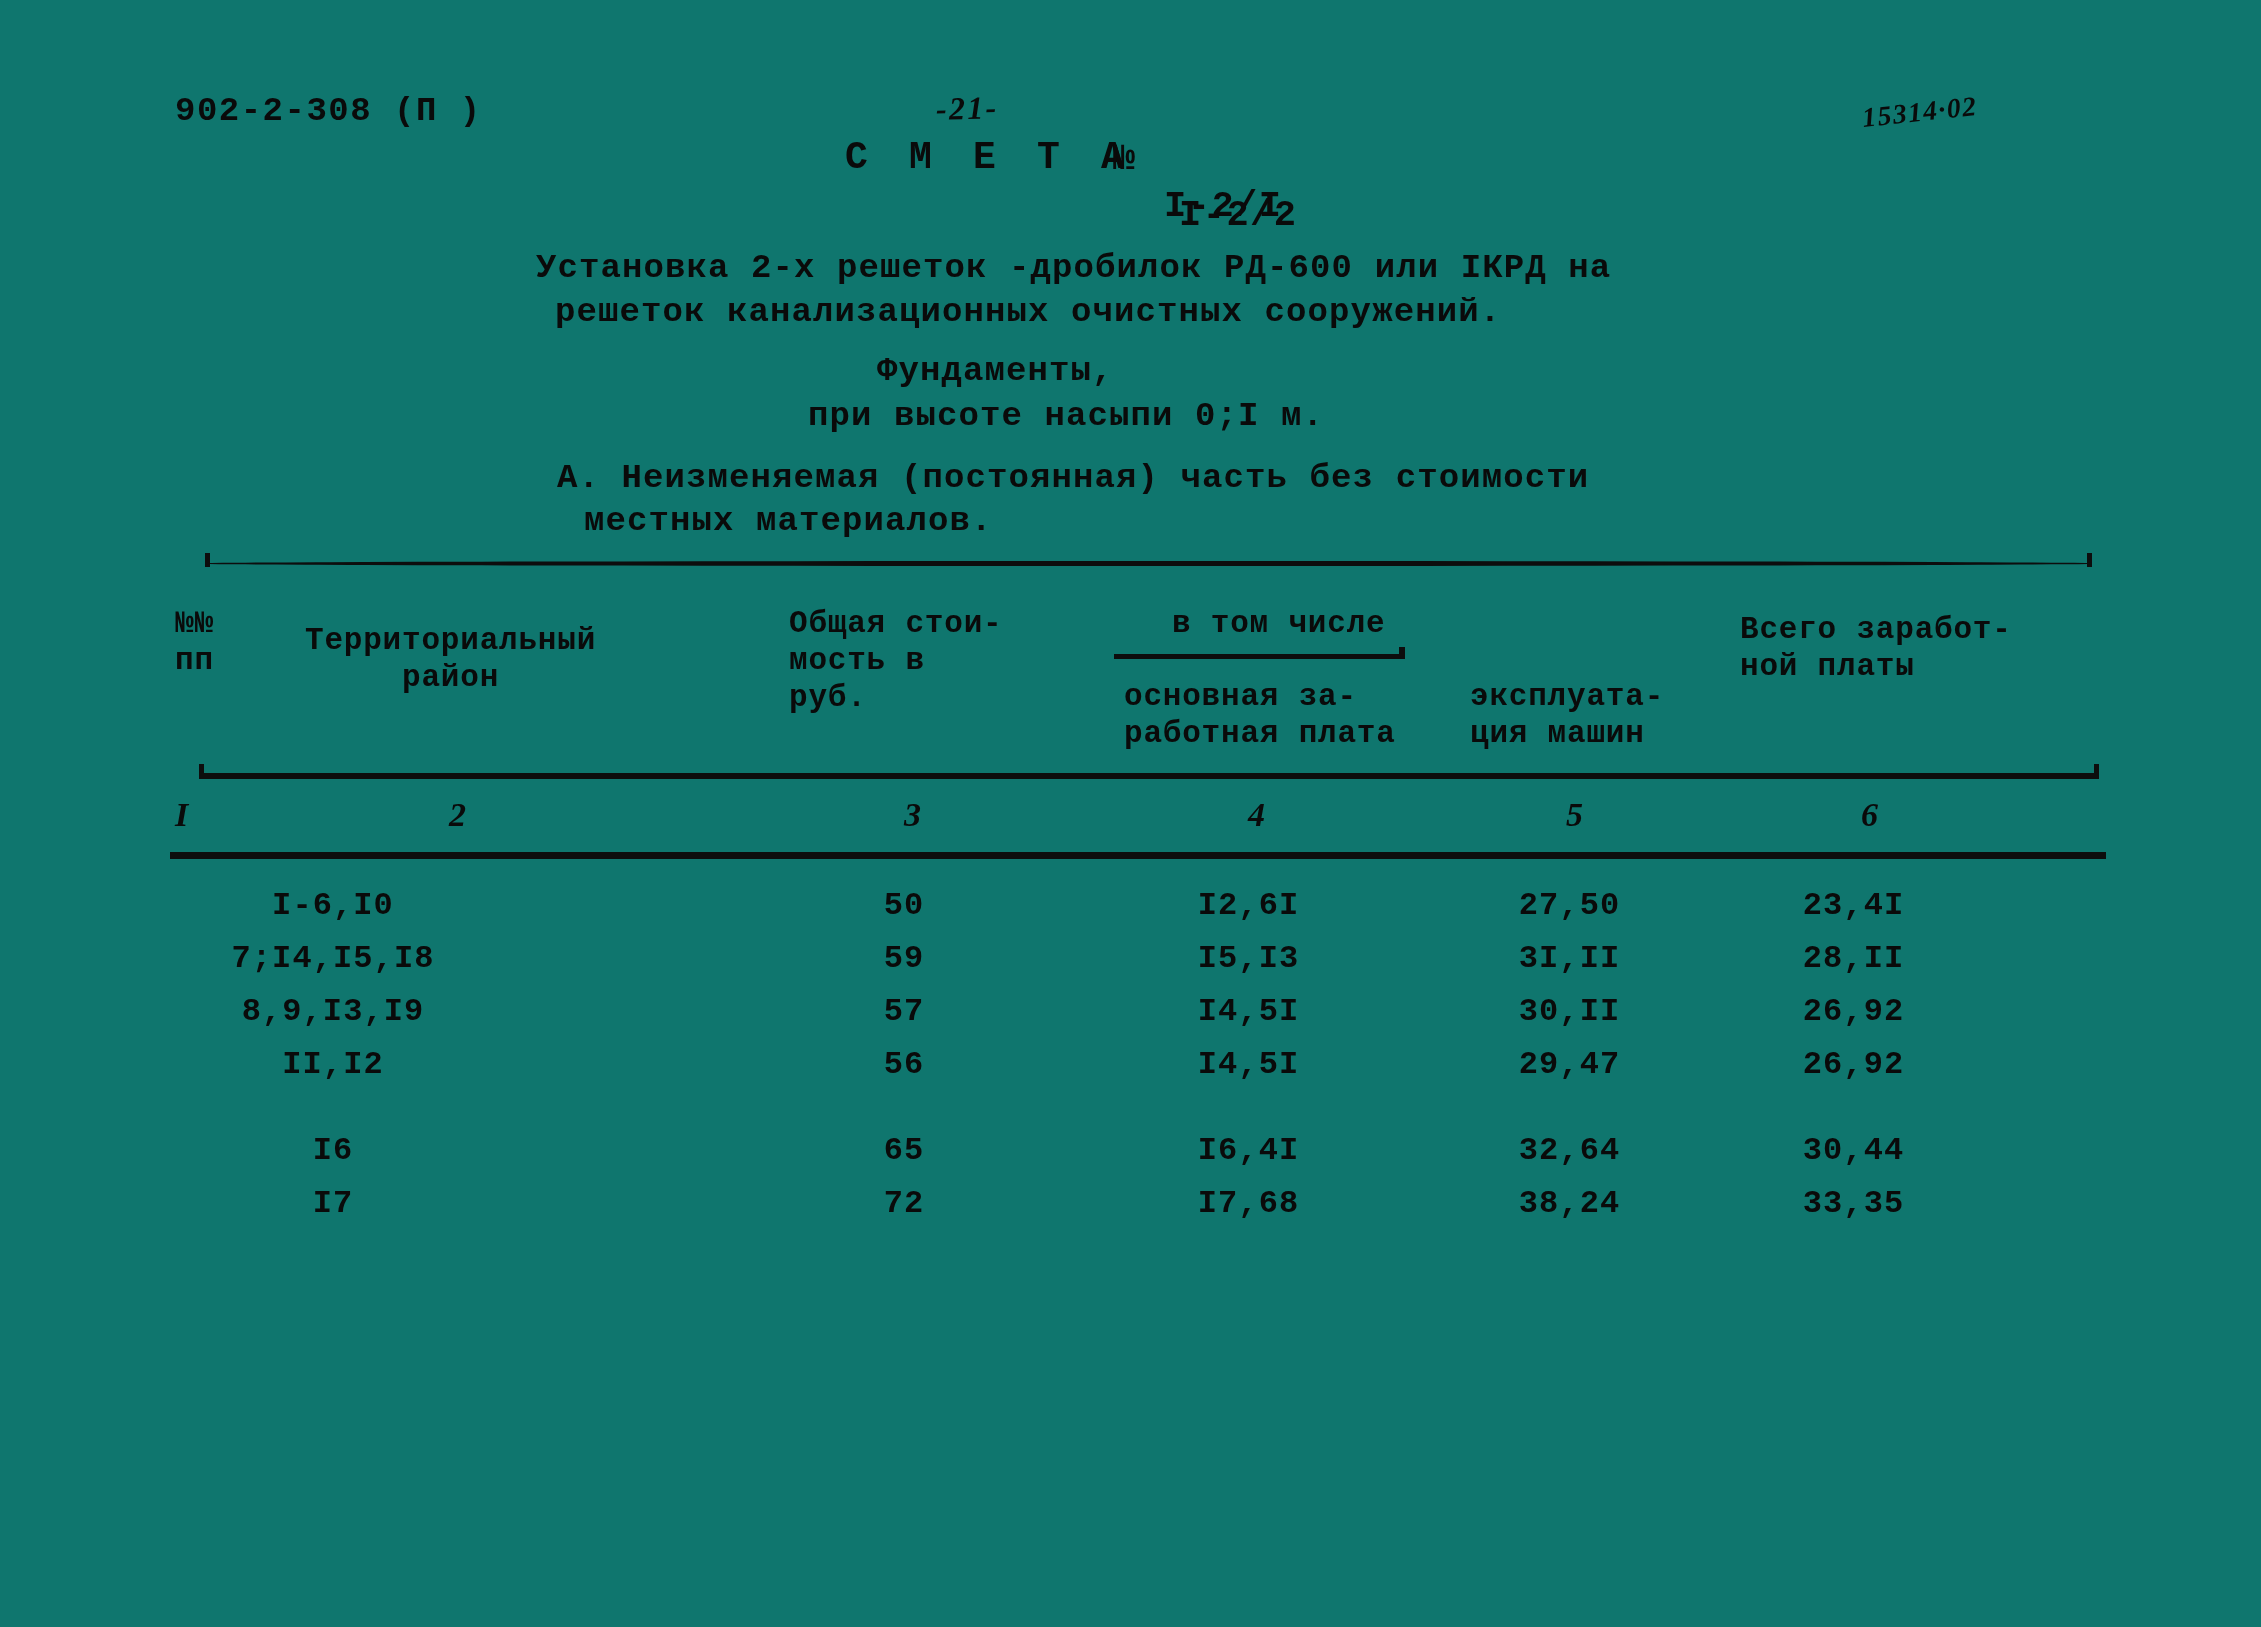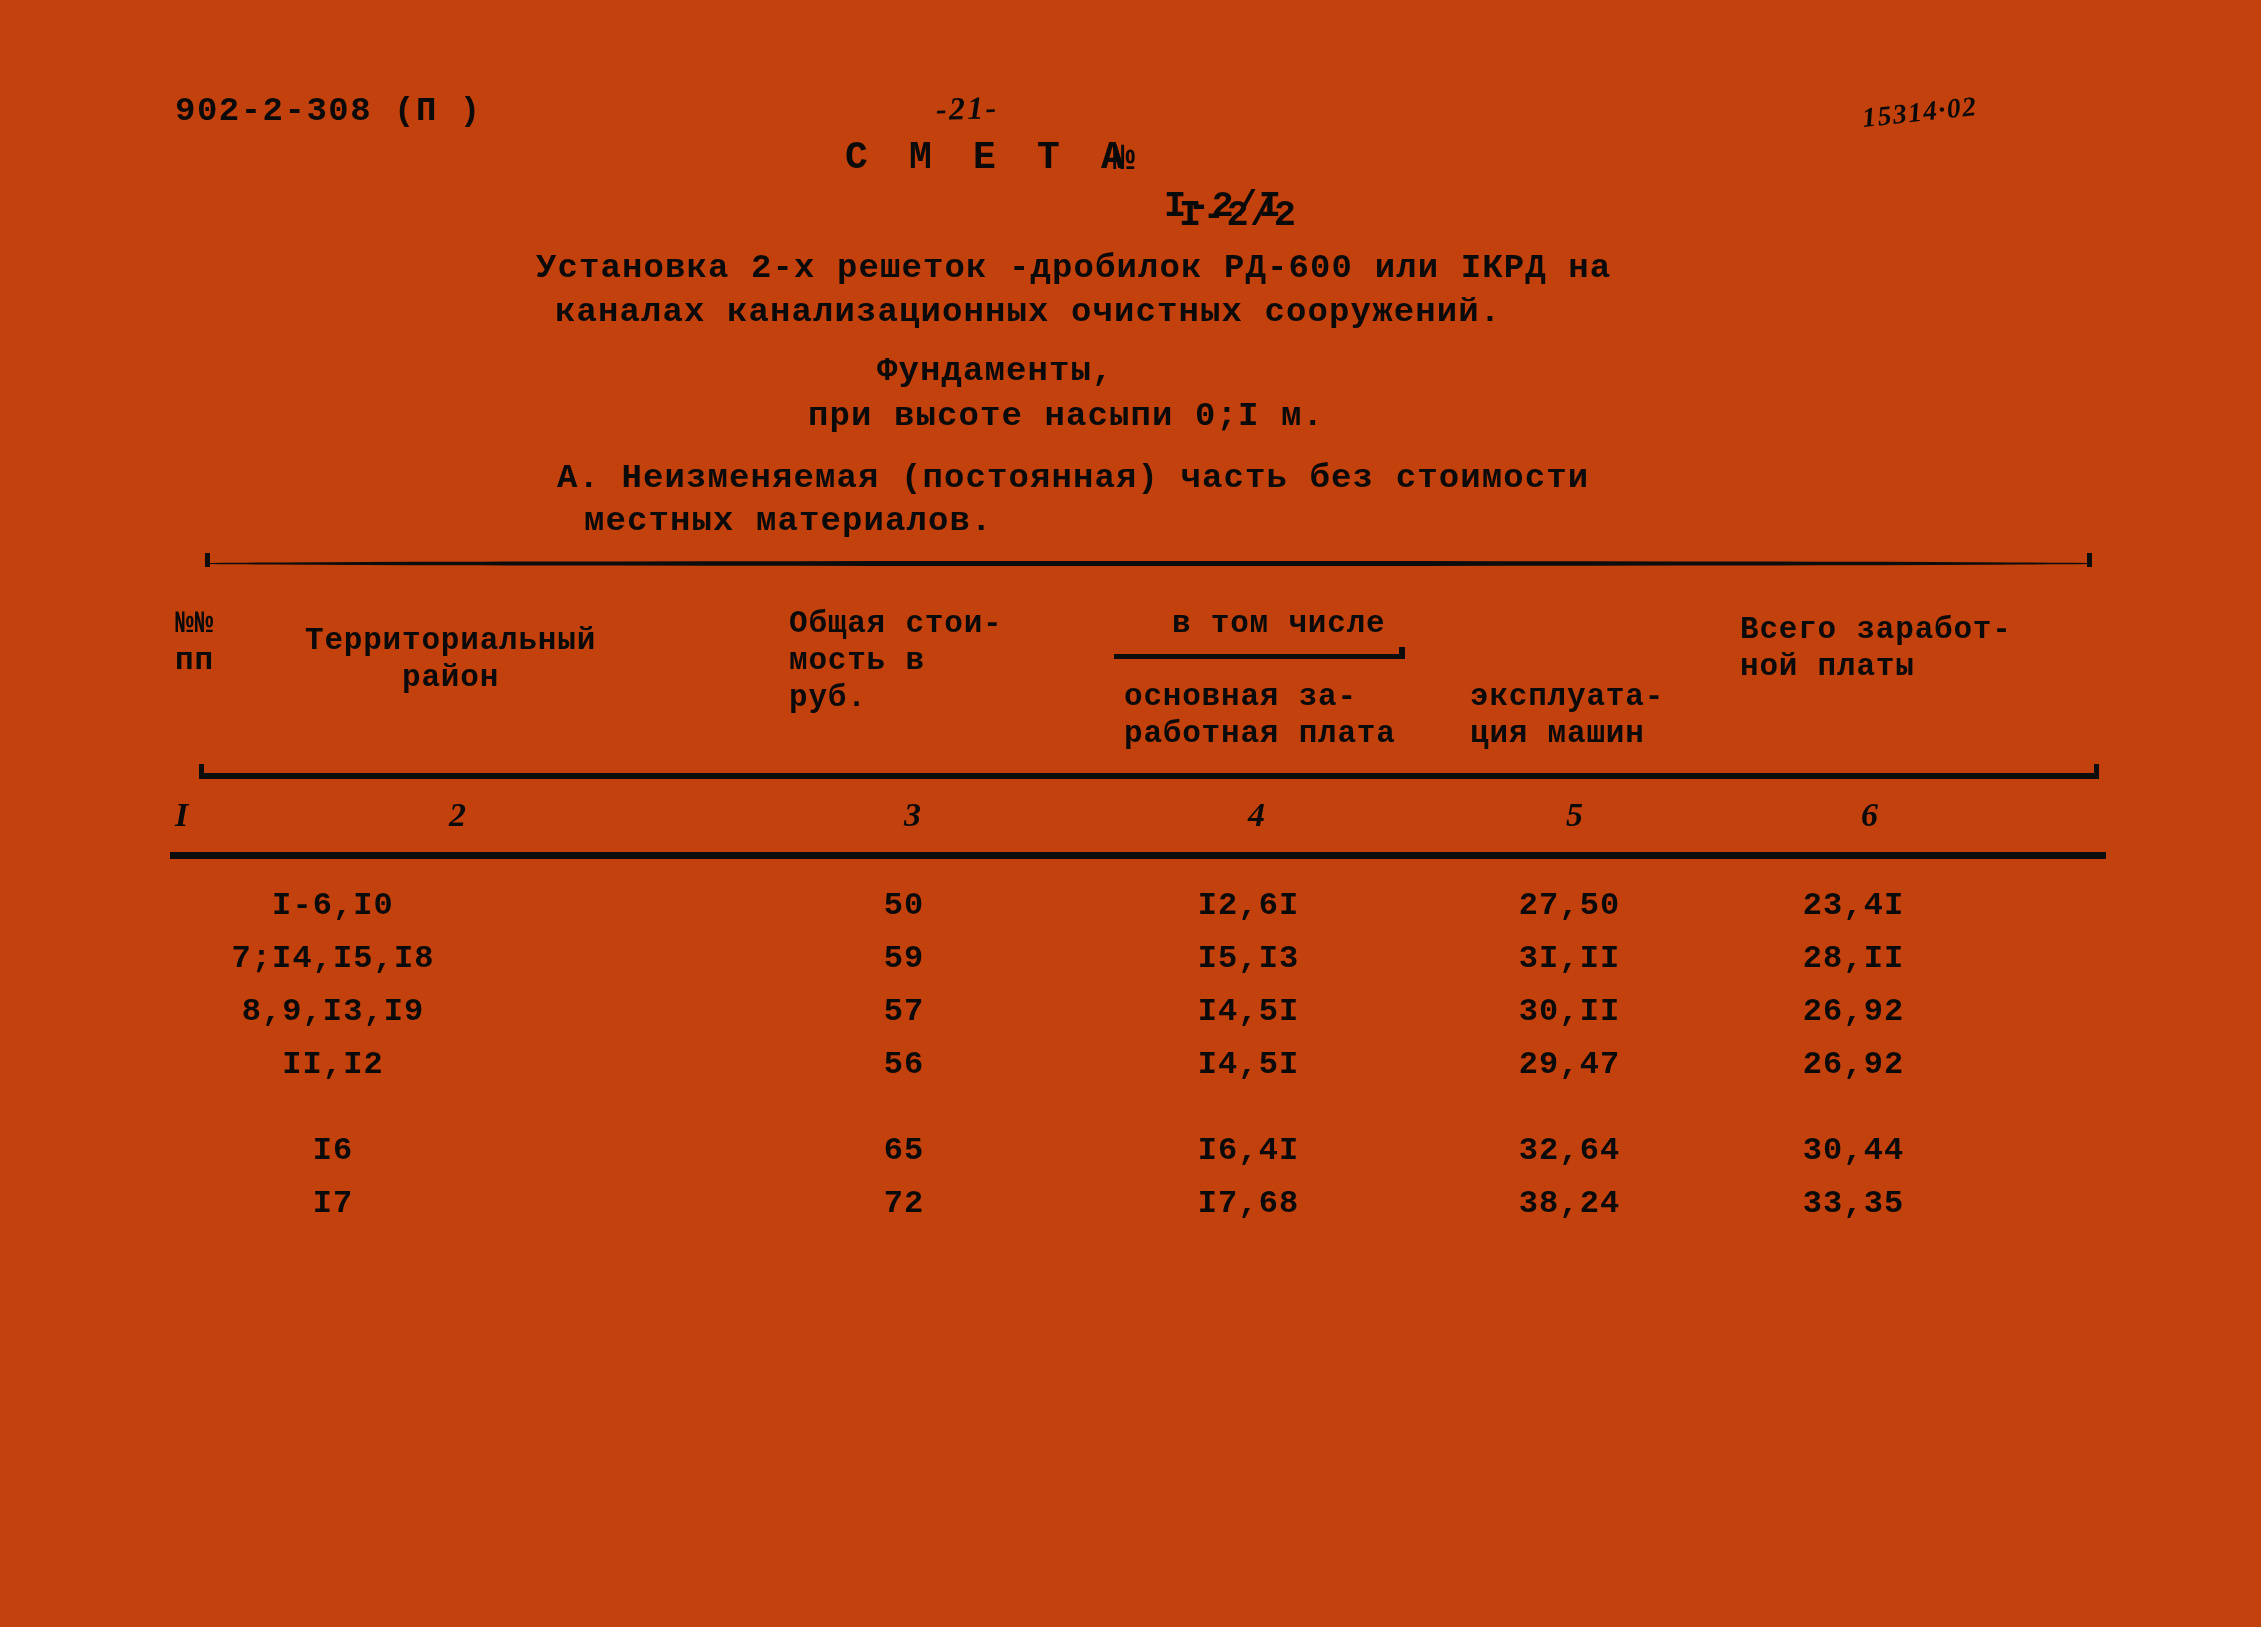--- a/index.html
+++ b/index.html
@@ -11,21 +11,21 @@
     width: 2261px;
     height: 1628px;
     position: relative;
     font-family: "Liberation Mono", "DejaVu Sans Mono", monospace;
     color: #0a0a0a;
     overflow: hidden;
   }
   .page {
     position: absolute;
     inset: 0;
-    background: #c2410c;
+    background: #0f766e;
   }
 
   
   .abs { position: absolute; white-space: pre; }
 
   .mono-bold {
     font-family: "Liberation Mono", "DejaVu Sans Mono", monospace;
     font-weight: 700;
     letter-spacing: 0.8px;
   }
@@ -209,21 +209,21 @@
   <div class="abs mono-bold" id="smeta-title">С М Е Т А</div>
 
   <div class="abs mono-bold" id="smeta-no">№</div>
 
   <div class="abs mono-bold" id="smeta-code-1">I-2/I</div>
 
   <div class="abs mono-bold" id="smeta-code-2">I-2/2</div>
 
   <div class="abs mono-bold" id="title-line-1">Установка 2-х решеток -дробилок РД-600 или IКРД на</div>
 
-  <div class="abs mono-bold" id="title-line-2">каналах канализационных очистных сооружений.</div>
+  <div class="abs mono-bold" id="title-line-2">решеток канализационных очистных сооружений.</div>
 
   <div class="abs mono-bold" id="sub-1">Фундаменты,</div>
 
   <div class="abs mono-bold" id="sub-2">при высоте насыпи 0;I м.</div>
 
   <div class="abs mono-bold" id="part-a-2">местных материалов.</div>
 
   <div class="abs mono-bold" id="part-a-1">А. Неизменяемая (постоянная) часть без стоимости</div>
 
   <div class="rule" id="rule-top"></div>

